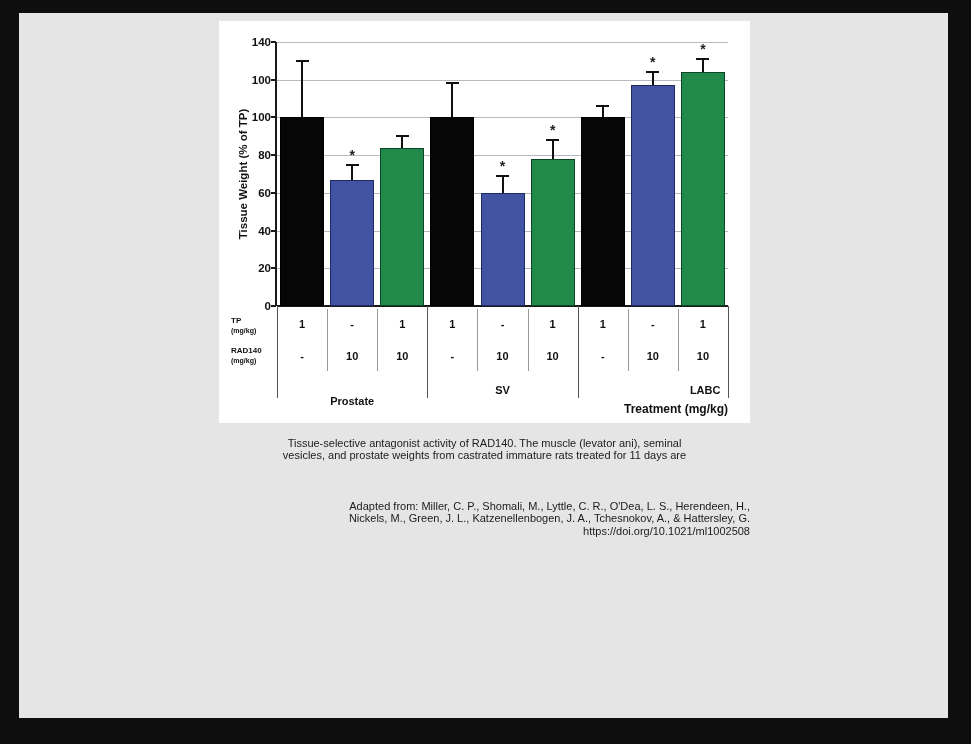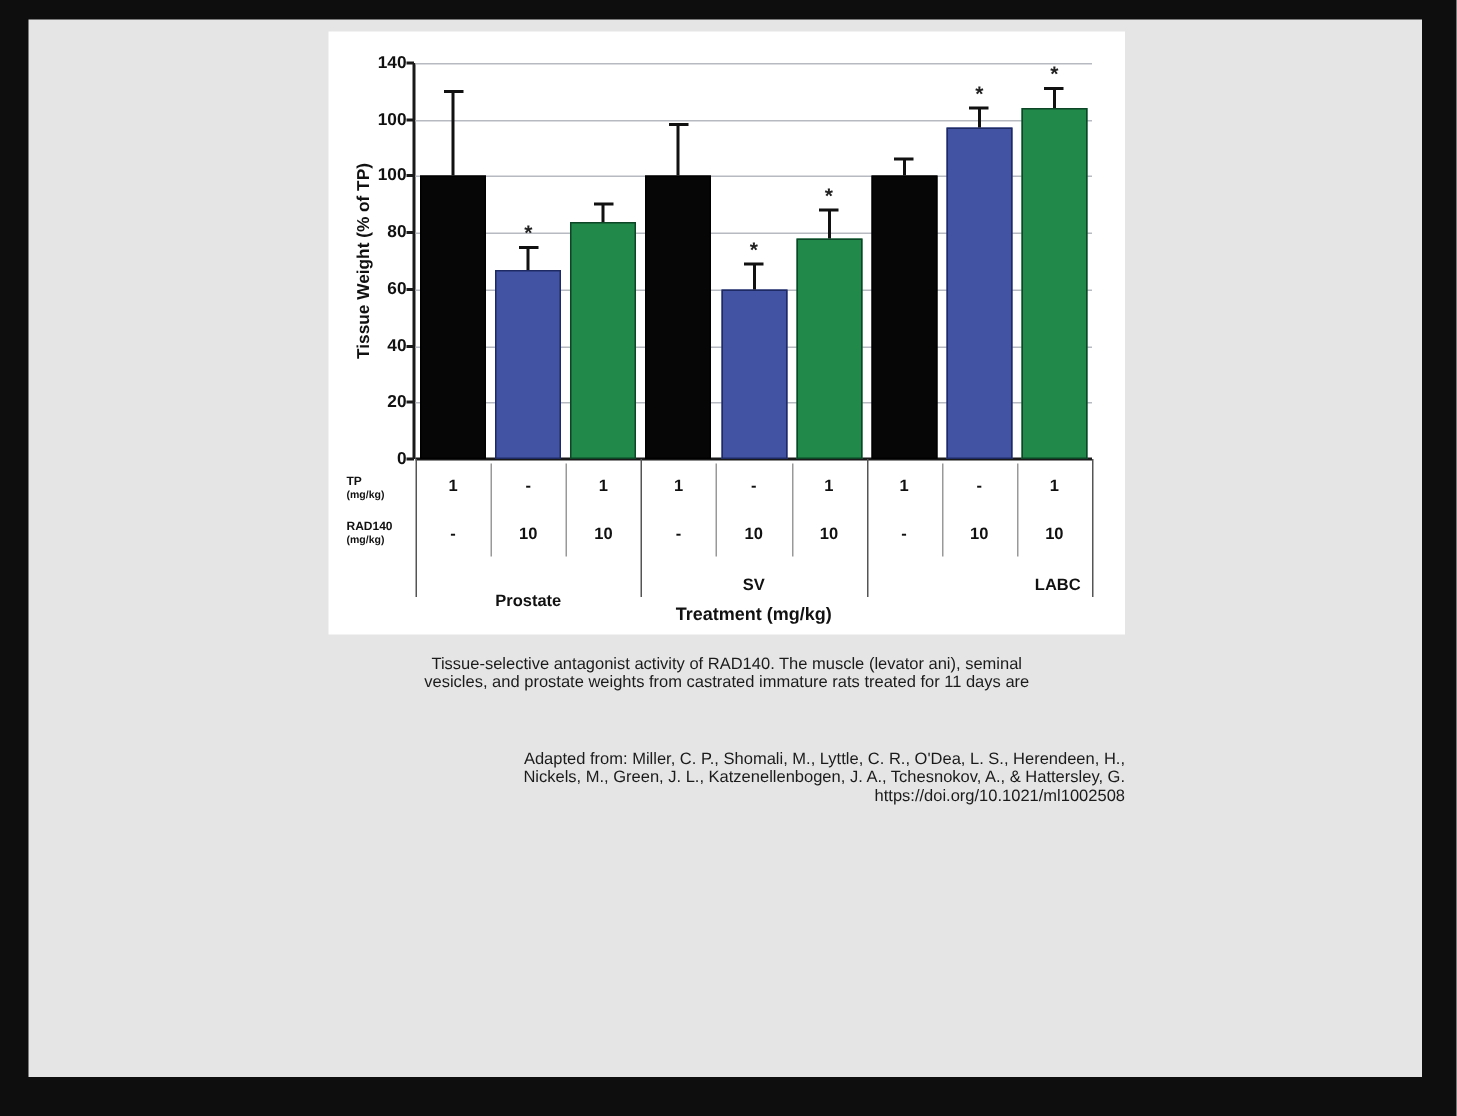--- a/index.html
+++ b/index.html
@@ -26,21 +26,21 @@
   .bar { position:absolute; border:1px solid #000; }
   .err-line { position:absolute; width:2px; background:#111; }
   .err-cap { position:absolute; width:13px; height:2px; background:#111; }
   .sig { position:absolute; width:12px; text-align:center; font-weight:bold; font-size:14px; color:#222; line-height:14px; }
   .ytick-label { position:absolute; left:4px; width:48px; height:14px; line-height:14px; text-align:right; font-weight:bold; font-size:11.5px; color:#111; }
   .ytick-mark { position:absolute; left:52px; width:5px; height:2px; background:#1a1a1a; }
   .y-title {
     position:absolute; left:24px; top:153px; transform:translate(-50%,-50%) rotate(-90deg);
     white-space:nowrap; font-weight:bold; font-size:11.5px; color:#111;
   }
-  .x-title { position:absolute; left:58px; top:381px; width:451px; text-align:center; font-weight:bold; font-size:12px; color:#111; }
+  .x-title { position:absolute; left:58px; top:381px; width:451px; text-align:right; font-weight:bold; font-size:12px; color:#111; }
   
   .cell { position:absolute; height:32px; line-height:32px; text-align:center; font-weight:bold; font-size:11px; color:#111; }
   .row-label-box { position:absolute; left:12px; width:46px; color:#111; }
   .row-label { font-weight:bold; font-size:8px; line-height:10px; }
   .row-unit { font-weight:bold; font-size:7px; line-height:10px; }
   .group-sep { position:absolute; width:1px; top:285px; height:92px; background:#555; }
   .col-sep { position:absolute; width:1px; top:288px; height:62px; background:#999; }
   .group-label { position:absolute; top:362px; height:14px; line-height:14px; text-align:center; font-weight:bold; font-size:11px; color:#111; }
   
   .caption { position:absolute; left:200px; top:424px; width:531px; text-align:center; color:#1b1b1b; font-size:11px; line-height:12.4px; }

